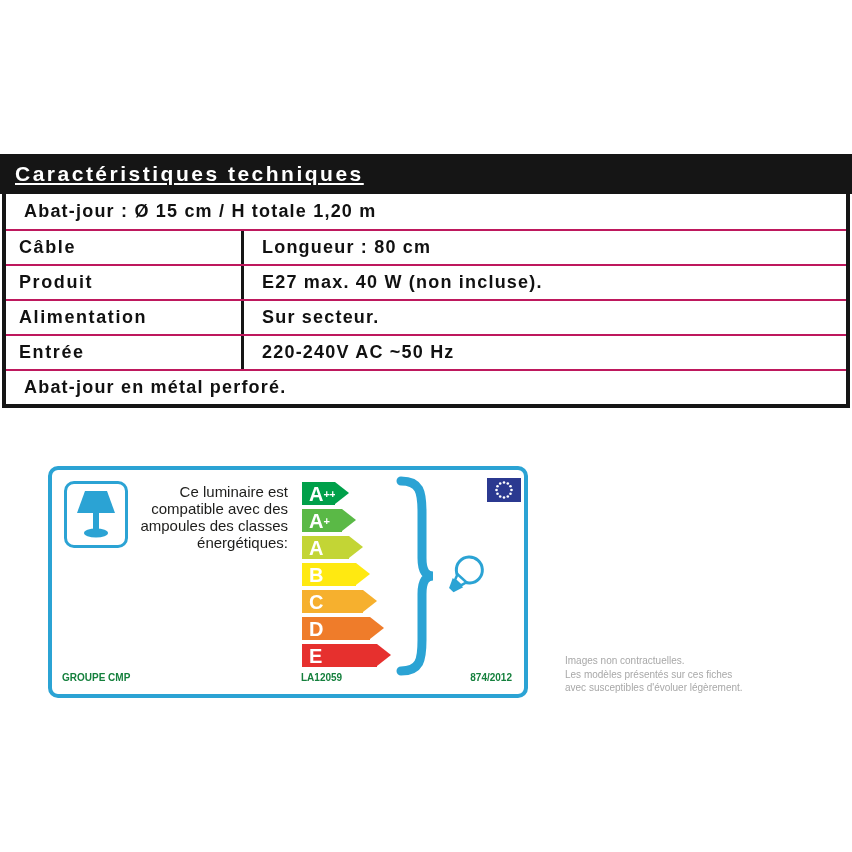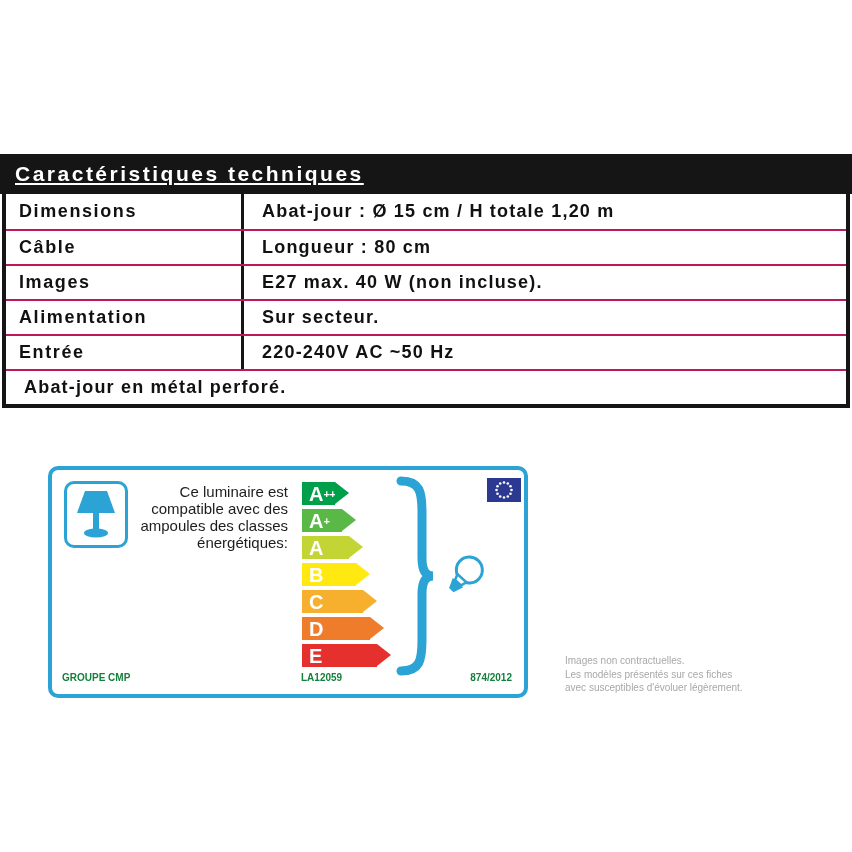--- a/index.html
+++ b/index.html
@@ -74,29 +74,28 @@
 </style>
 </head>
 <body>
 
 <div class="page">
 
   <div class="spec-header">Caractéristiques techniques</div>
 
   <div class="spec-table">
     <div class="spec-row">
-      <div class="spec-label">Dimensions</div>
       <div class="spec-value">Abat-jour : Ø 15 cm / H totale 1,20 m</div>
     </div>
     <div class="spec-row">
       <div class="spec-label">Câble</div>
       <div class="spec-value">Longueur : 80 cm</div>
     </div>
     <div class="spec-row">
-      <div class="spec-label">Images</div>
+      <div class="spec-label">Produit</div>
       <div class="spec-value">E27 max. 40 W (non incluse).</div>
     </div>
     <div class="spec-row">
       <div class="spec-label">Alimentation</div>
       <div class="spec-value">Sur secteur.</div>
     </div>
     <div class="spec-row">
       <div class="spec-label">Entrée</div>
       <div class="spec-value">220-240V AC ~50 Hz</div>
     </div>

